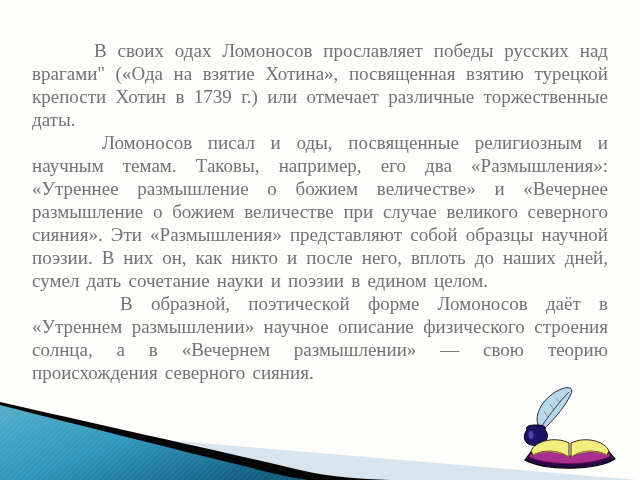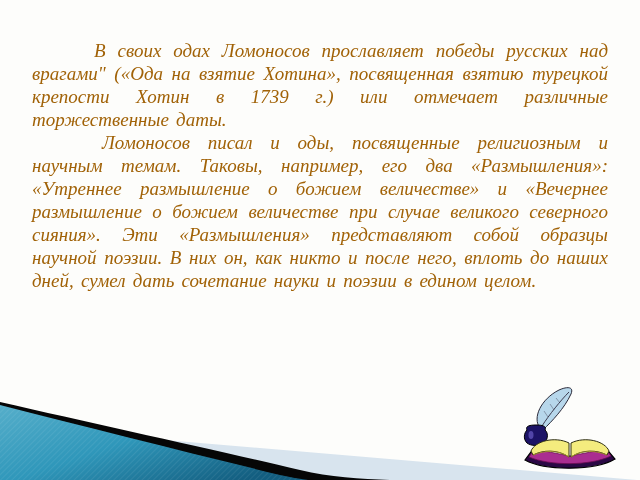--- a/index.html
+++ b/index.html
@@ -38,23 +38,24 @@
     position:absolute; left:515px; top:385px;
     width:110px; height:95px;
   }
   .clipart svg{ display:block; width:110px; height:95px; }
 </style>
 </head>
 <body style="background: rgb(253, 253, 251);">
 
 <div class="slide">
 
-  <div class="text-block" style="color: #a16207; font-style: italic;">
+  <div class="text-block" style="color: #737373;">
     <p class="p1">В своих одах Ломоносов прославляет победы русских над врагами" («Ода на взятие Хотина», посвященная взятию турецкой крепости Хотин в 1739 г.) или отмечает различные торжественные даты.</p>
     <p class="p2">Ломоносов писал и оды, посвященные религиозным и научным темам. Таковы, например, его два «Размышления»: «Утреннее размышление о божием величестве» и «Вечернее размышление о божием величестве при случае великого северного сияния». Эти «Размышления» представляют собой образцы научной поэзии. В них он, как никто и после него, вплоть до наших дней, сумел дать сочетание науки и поэзии в едином целом.</p>
+    <p class="p3">В образной, поэтической форме Ломоносов даёт в «Утреннем размышлении» научное описание физического строения солнца, а в «Вечернем размышлении» — свою теорию происхождения северного сияния.</p>
   </div>
 
   <svg class="decor-svg" viewBox="0 0 640 85" preserveAspectRatio="none">
     <defs>
       <linearGradient id="tealGrad" x1="0" y1="0" x2="1" y2="0.7">
         <stop offset="0" stop-color="#55aeca"></stop>
         <stop offset="0.5" stop-color="#2f97ba"></stop>
         <stop offset="1" stop-color="#135e80"></stop>
       </linearGradient>
       <pattern id="tealStripes" width="4" height="4" patternUnits="userSpaceOnUse" patternTransform="rotate(45)">

